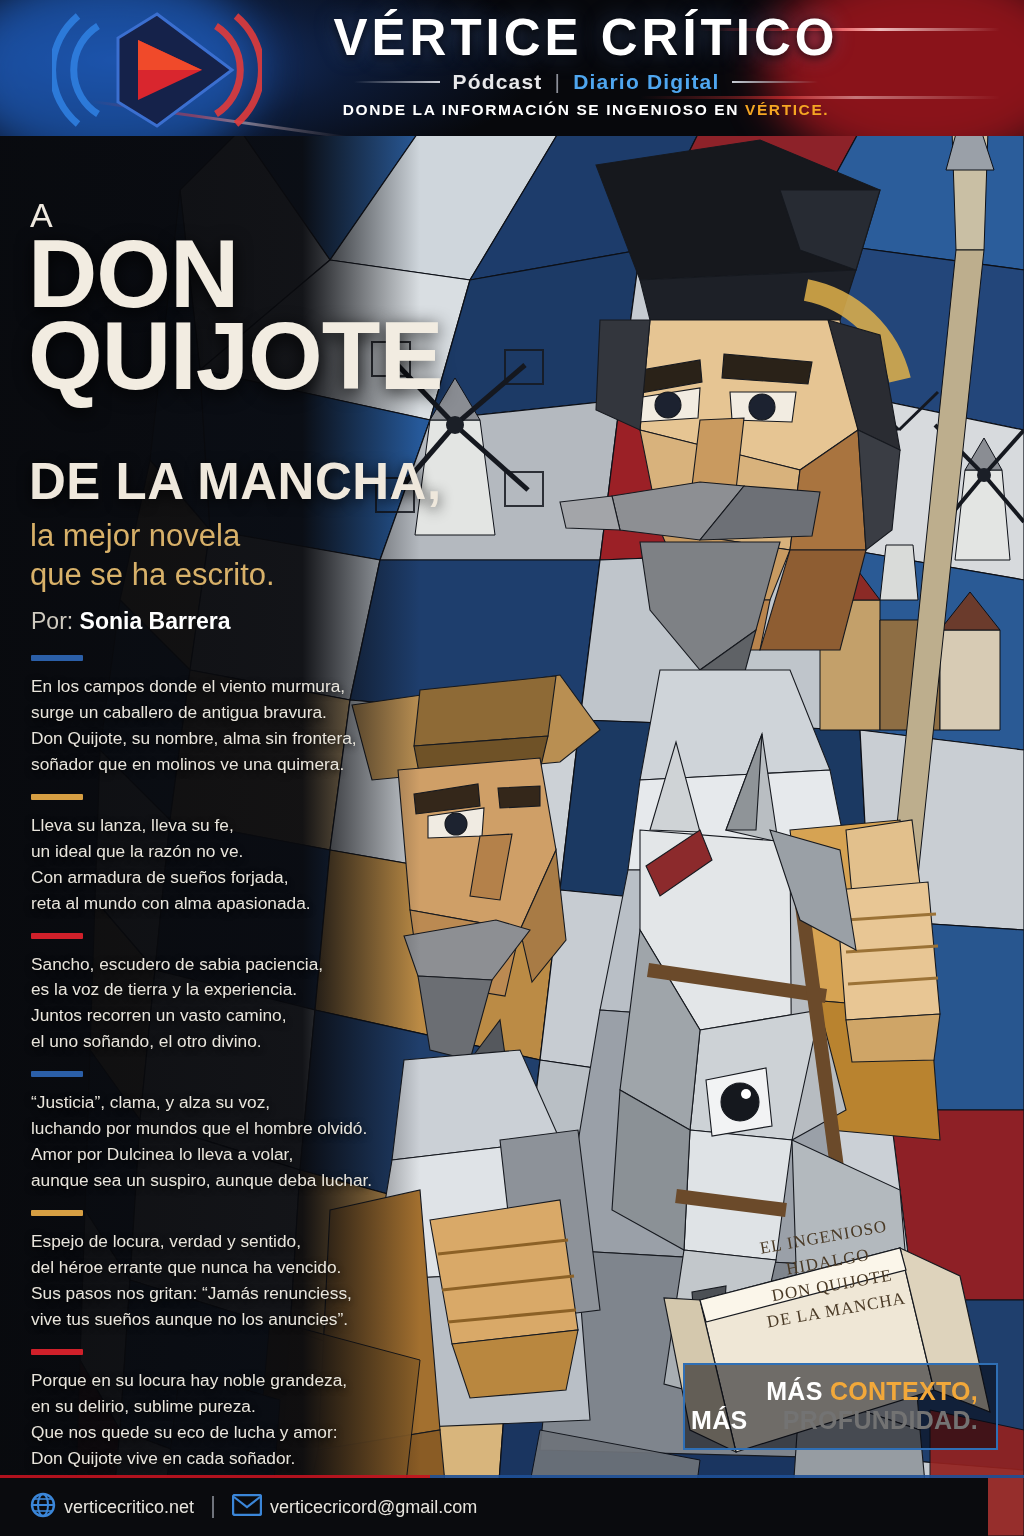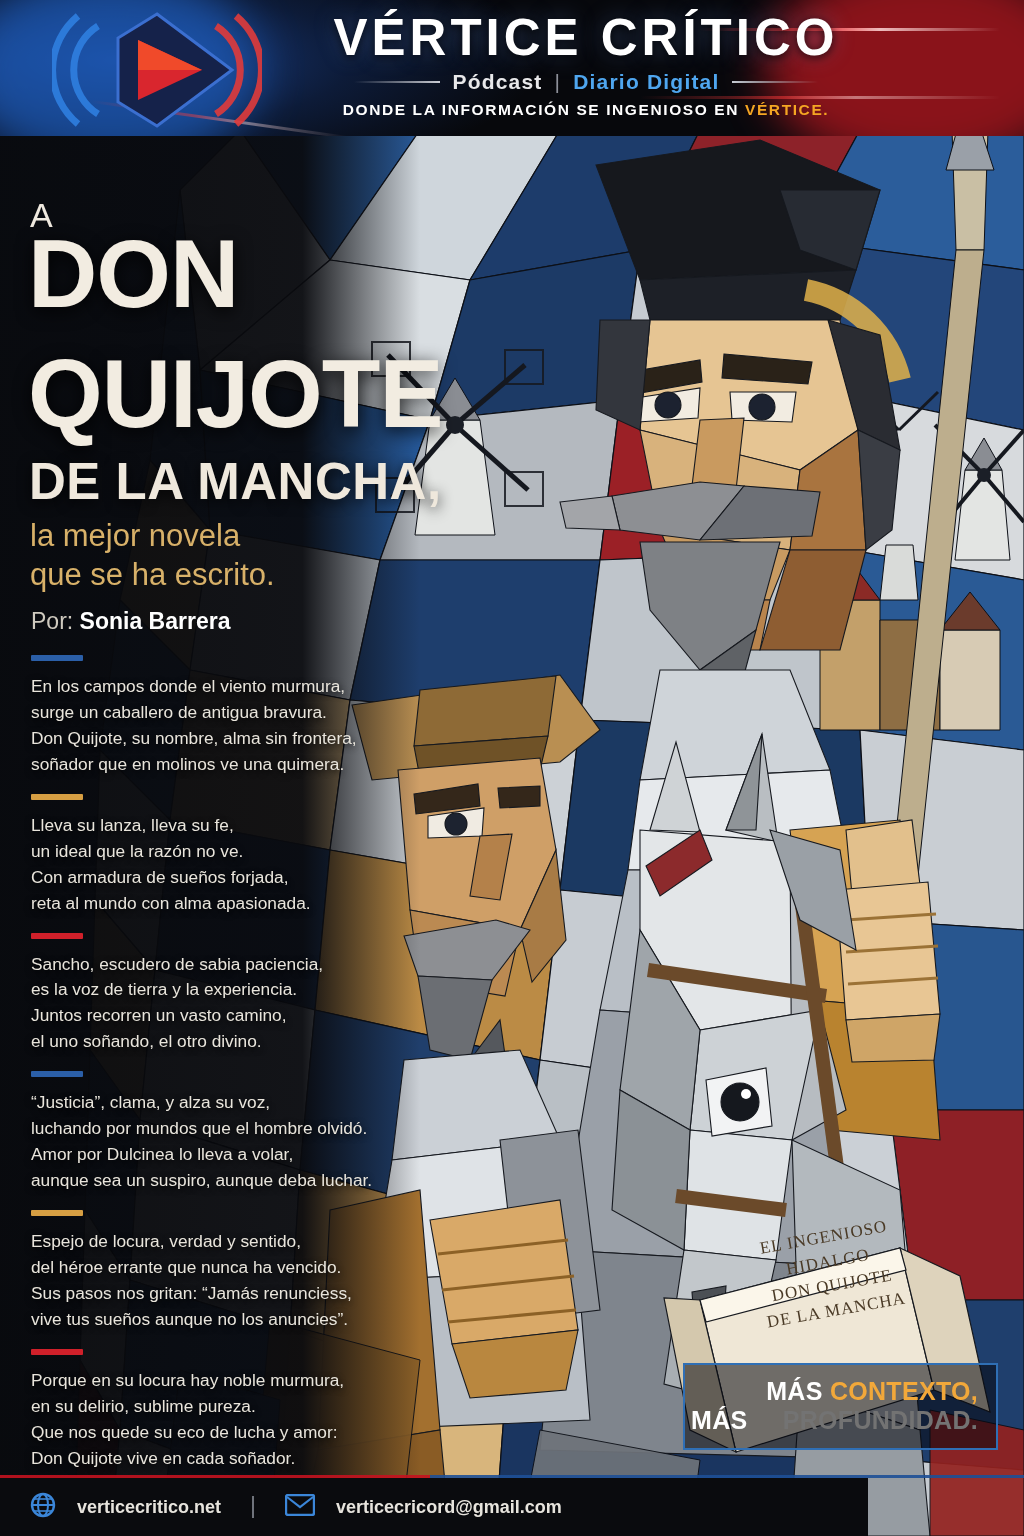--- a/index.html
+++ b/index.html
@@ -81,21 +81,21 @@
     position: absolute; left: 30px; top: 196px;
     font-size: 34px; color: #efe9df; font-weight: 400; letter-spacing: .5px;
   }
   .t1, .t2 {
     position: absolute; left: 28px;
     font-size: 96px; line-height: .92; font-weight: 700;
     color: #f2ece1; letter-spacing: -1px;
     text-shadow: 0 4px 18px rgba(0,0,0,.85);
   }
   .t1 { top: 230px; }
-  .t2 { top: 350px; }
+  .t2 { top: 312px; }
   .t3 {
     position: absolute; left: 29px; top: 452px;
     font-size: 51px; font-weight: 700; color: #efe8dc; letter-spacing: .5px;
     text-shadow: 0 3px 14px rgba(0,0,0,.85);
   }
   .sub1, .sub2 {
     position: absolute; left: 30px;
     font-size: 31px; color: #d8b169; font-weight: 400;
   }
   .sub1 { top: 518px; }
@@ -133,23 +133,23 @@
     border: 2px solid #2f6fb5; padding: 12px 18px 13px 6px;
     background: rgba(6,8,14,.55);
     text-align: right;
   }
   .cta div { font-size: 25px; font-weight: 700; letter-spacing: .3px; color: #ffffff; }
   .cta .amber { color: #f2a83a; }
   .cta .blue { color: #737373; margin-left: 28px; }
 
   
   .footer {
-    position: absolute; left: 0; bottom: 0; width: 868px; height: 58px;
+    position: absolute; left: 0; bottom: 0; width: 988px; height: 58px;
     background: #0a0b0e;
-    display: flex; align-items: center; padding-left: 30px; gap: 21px; font-weight: bold;
+    display: flex; align-items: center; padding-left: 30px; gap: 8px;
   }
   .footer .divider {
     width: 2px; height: 22px; background: #6f737b; margin: 0 10px;
   }
   .footer span.txt { font-size: 18px; color: #e7e4dd; }
   .icon-circle { display: inline-block; vertical-align: middle; }
   .foot-line {
     position: absolute; left: 0; bottom: 58px; width: 1024px; height: 3px;
     background: linear-gradient(90deg, #c3121f 0%, #c3121f 42%, #1d4f96 42%, #1d4f96 100%);
     opacity: .9;
@@ -499,21 +499,21 @@
     </div>
     <div class="stz">
       <div class="rule gold"></div>
       <p>Espejo de locura, verdad y sentido,
 del héroe errante que nunca ha vencido.
 Sus pasos nos gritan: “Jamás renunciess,
 vive tus sueños aunque no los anuncies”.</p>
     </div>
     <div class="stz">
       <div class="rule red"></div>
-      <p>Porque en su locura hay noble murmura,
+      <p>Porque en su locura hay noble grandeza,
 en su delirio, sublime pureza.
 Que nos quede su eco de lucha y amor:
 Don Quijote vive en cada soñador.</p>
     </div>
   </div>
 
   <div class="book-text">
     <div>EL INGENIOSO</div>
     <div>HIDALGO</div>
     <div>DON QUIJOTE</div>

